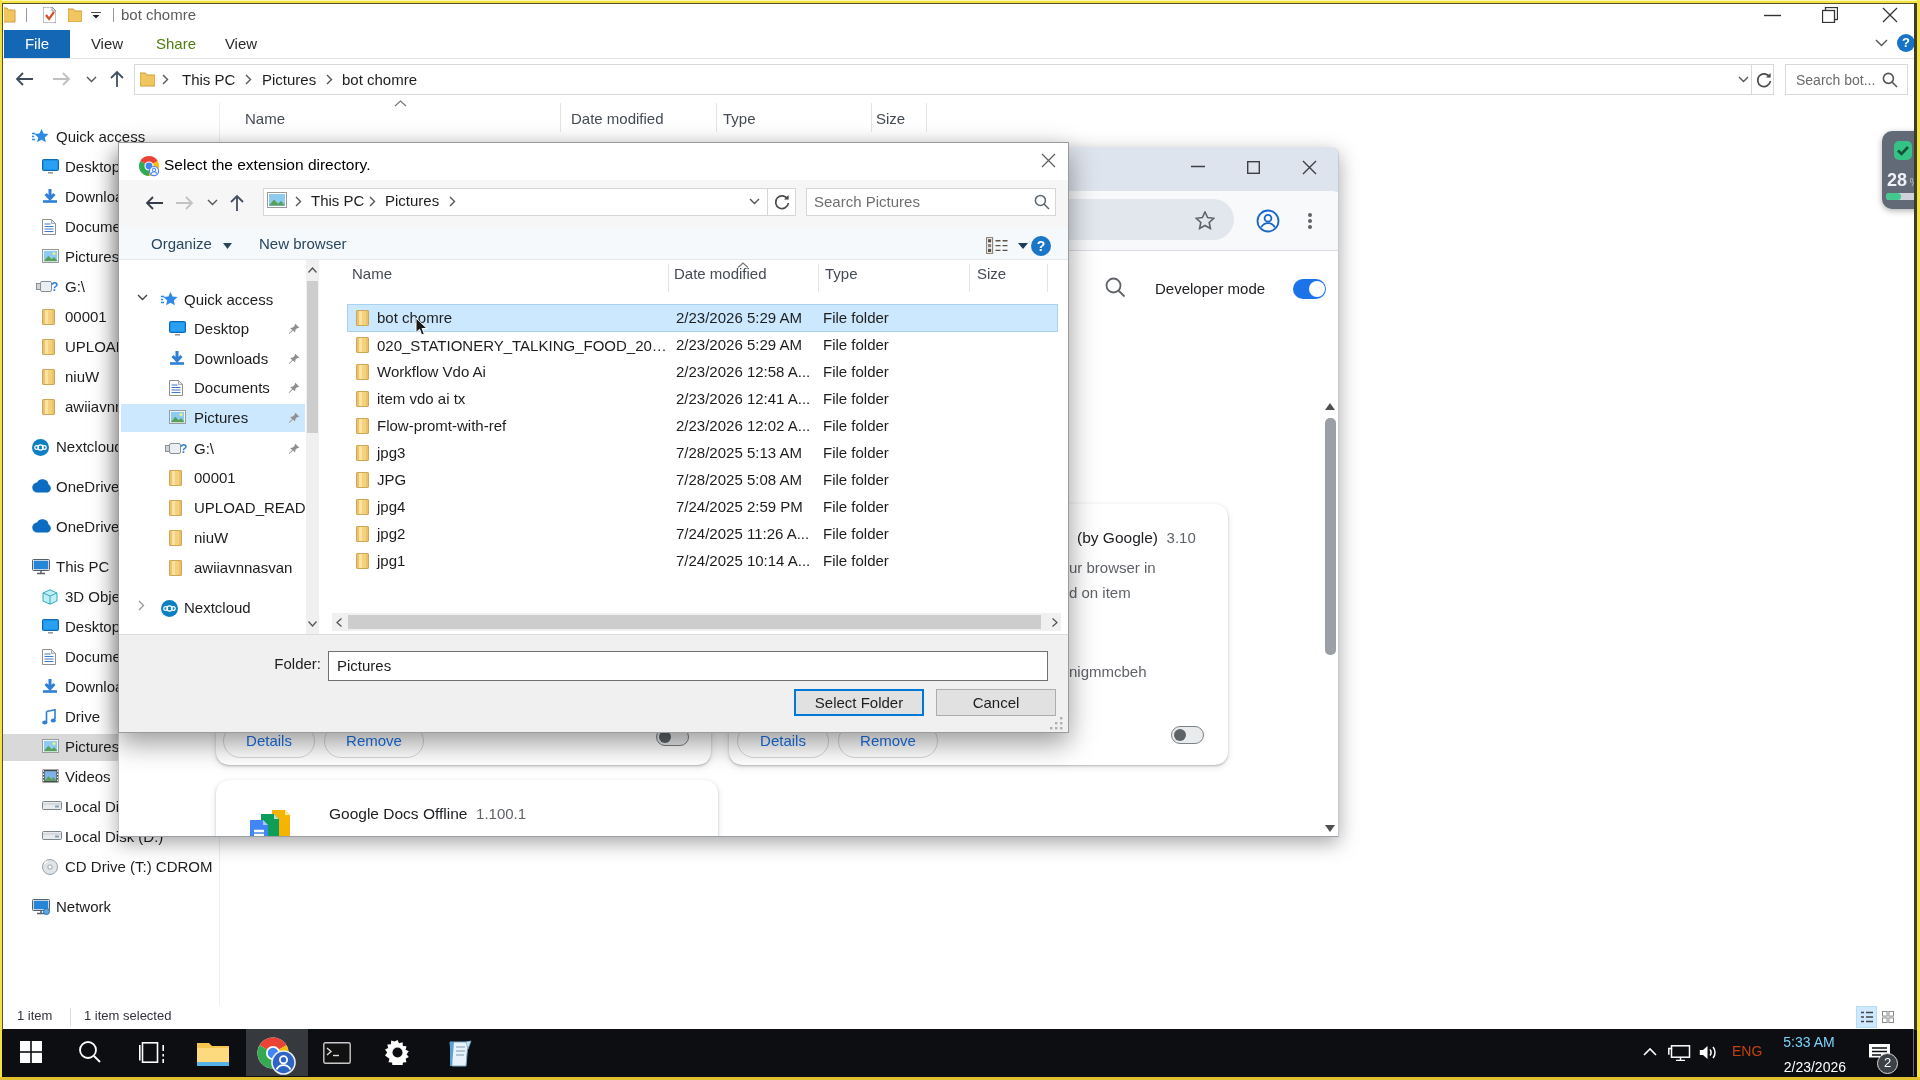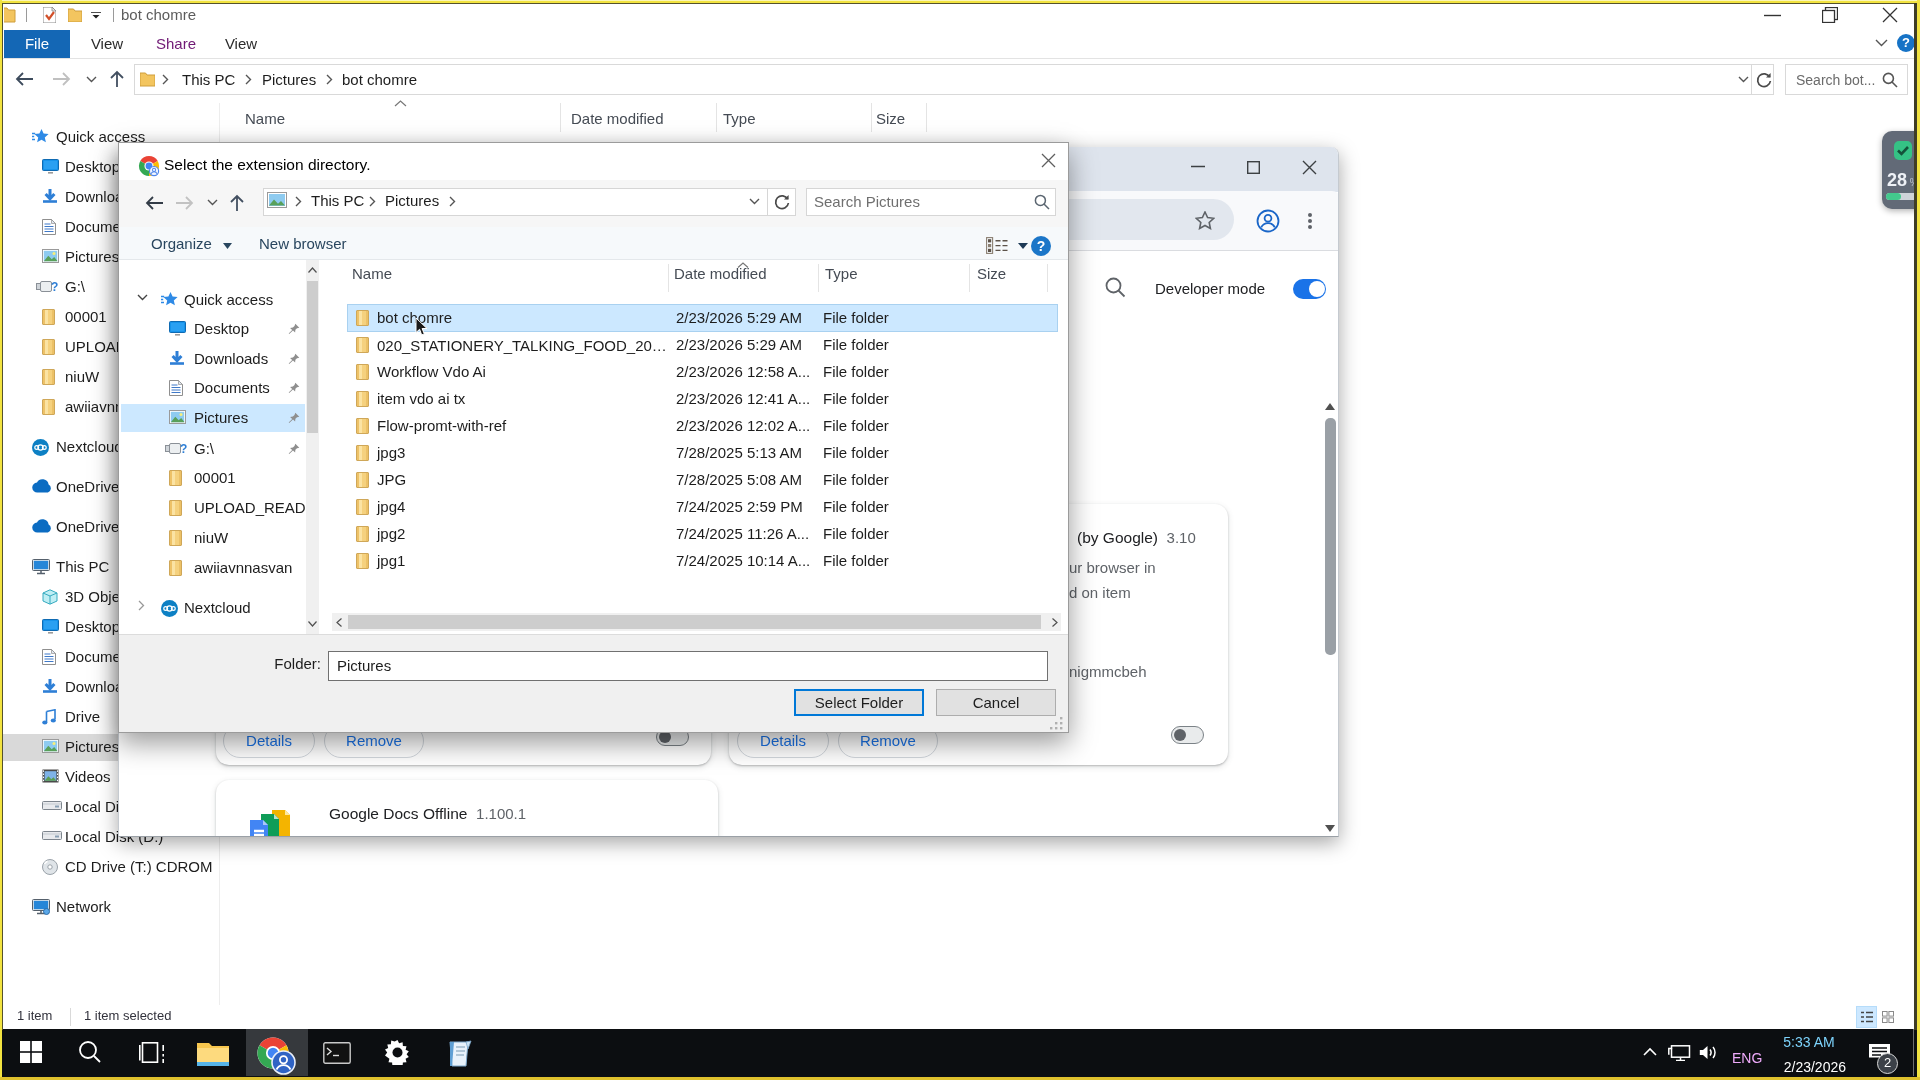--- a/index.html
+++ b/index.html
@@ -39,21 +39,21 @@
   <svg class="a" style="left:1822px;top:7px" width="16" height="16">
       <rect x="3.5" y="0.5" width="12" height="12" fill="none" stroke="#333" stroke-width="1.3"></rect>
       <rect x="0.5" y="3.5" width="12" height="12" fill="#fff" stroke="#333" stroke-width="1.3"></rect>
     </svg>
   <svg class="a" style="left:1882px;top:7px" width="16" height="16">
       <path d="M1 1l14 14M15 1L1 15" stroke="#333" stroke-width="1.3"></path>
     </svg>
 
   <div class="a" style="left:4px;top:30px;width:66px;height:28px;background:#1467b5;color:#fff;text-align:center;line-height:28px">File</div>
   <div class="a" style="left:87px;top:30px;width:40px;height:28px;line-height:28px;color:#2b2b2b;text-align:center">View</div>
-  <div class="a" style="left:156px;top:30px;width:40px;height:28px;line-height:28px;color:#701a75;text-align:center">Share</div>
+  <div class="a" style="left:156px;top:30px;width:40px;height:28px;line-height:28px;color:#4d7c0f;text-align:center">Share</div>
   <div class="a" style="left:222px;top:30px;width:38px;height:28px;line-height:28px;color:#2b2b2b;text-align:center">View</div>
   <svg class="a" style="left:1875px;top:39px" width="13" height="8">
       <path d="M1 1l5.5 5.5L12 1" fill="none" stroke="#555" stroke-width="1.4"></path>
     </svg>
   <div class="a" style="left:1897px;top:34px;width:18px;height:18px;border-radius:50%;background:#1673c6;color:#fff;font-size:13px;font-weight:bold;text-align:center;line-height:18px">?</div>
   <div class="a" style="left:0;top:58px;width:1920px;height:1px;background:#e3e3e3"></div>
 
   <svg class="a" style="left:14px;top:70px" width="20" height="18">
       <path d="M19 9H3M9 3L3 9l6 6" fill="none" stroke="#3d4b5c" stroke-width="1.8"></path>
     </svg>
@@ -738,21 +738,21 @@
     </svg>
   <svg class="a" style="left:1668px;top:16px" width="23" height="16">
       <rect x="3.5" y="0.8" width="18" height="11.4" fill="none" stroke="#fff" stroke-width="1.5"></rect>
       <path d="M12.5 12.5v2.7M8 15.4h9" stroke="#fff" stroke-width="1.5"></path>
       <path d="M0.8 9.8V3.4h3.4" fill="none" stroke="#fff" stroke-width="1.5"></path>
     </svg>
   <svg class="a" style="left:1699px;top:16px" width="20" height="15">
       <path d="M0.8 5H4l4.5-4v13L4 10H0.8z" fill="#fff"></path>
       <path d="M11 4.5a5 5 0 0 1 0 6M14 2a8.5 8.5 0 0 1 0 11" fill="none" stroke="#fff" stroke-width="1.5"></path>
     </svg>
-  <div class="a tx" style="left:1732px;top:21px;color:#f0abfc;font-size:14px">ENG</div>
+  <div class="a tx" style="left:1732px;top:14px;color:#c2410c;font-size:14px">ENG</div>
   <div class="a tx" style="left:1772px;top:5px;width:74px;text-align:center;color:#7dd3fc;font-size:14px">5:33 AM</div>
   <div class="a tx" style="left:1766px;top:30px;width:80px;text-align:right;color:#fff;font-size:14px">2/23/2026</div>
   <svg class="a" style="left:1869px;top:15px" width="21" height="18">
       <path d="M0 0h21v13.5h-6l-4 4-1-4H0z" fill="#fff"></path>
       <path d="M3 4h15M3 7.5h15M3 11h9" stroke="#0c0e11" stroke-width="1.5"></path>
     </svg>
   <div class="a" style="left:1877px;top:24px;width:21px;height:21px;border-radius:50%;background:#3c4148;border:1.5px solid #d9d9d9;color:#fff;font-size:13px;text-align:center;line-height:18px">2</div>
   <div class="a" style="left:1913px;top:0;width:1px;height:47px;background:#6e6e6e"></div>
 </div>
 

